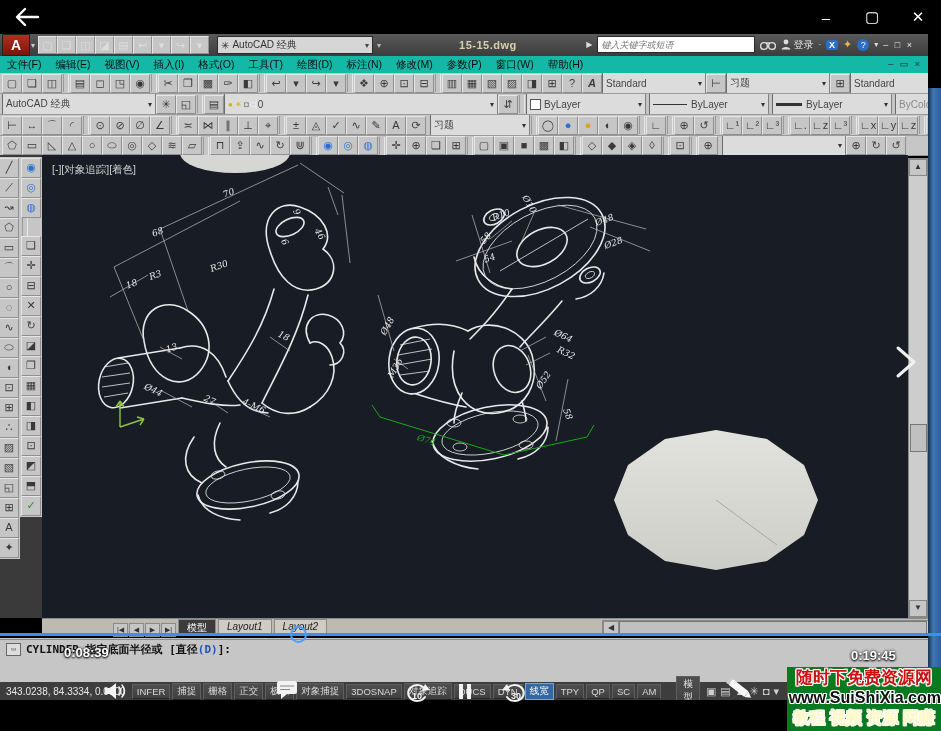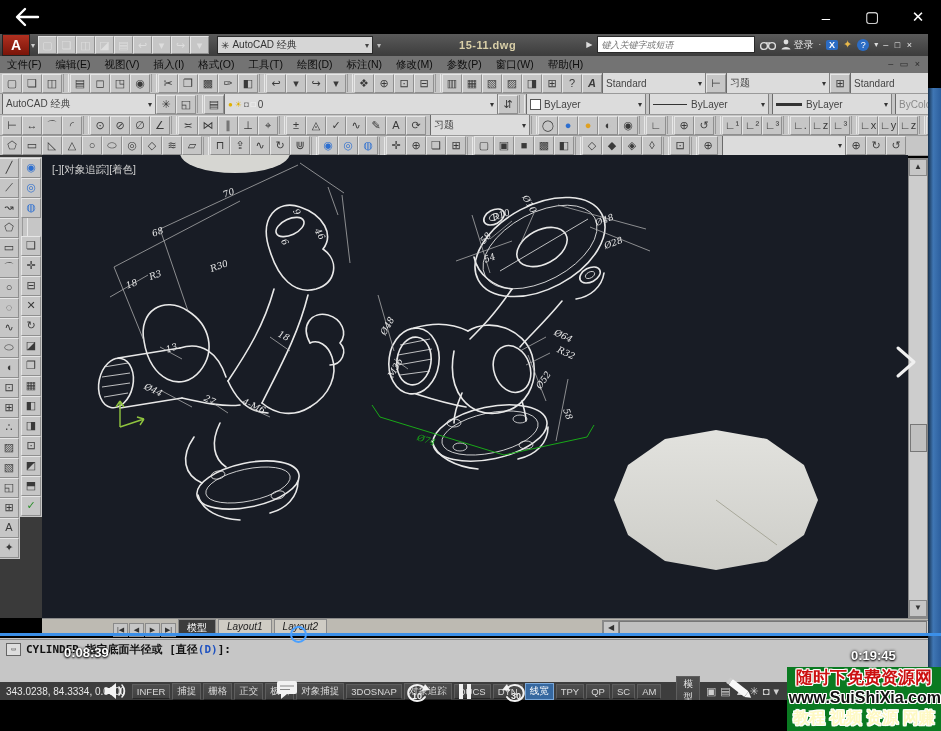--- a/index.html
+++ b/index.html
@@ -25,21 +25,21 @@
   .tb-right{position:absolute;right:14px;top:2px;display:flex;align-items:center;gap:5px;}
   .searchbox{width:150px;height:15px;border:1px solid #2a2a2a;background:#fff;font-size:9px;
              font-style:italic;color:#888;padding:0 3px;font-family:"Liberation Sans",sans-serif;}
   .miniicon{color:#ddd;font-size:11px;cursor:pointer;}
   .login{color:#e6e6e6;font-size:10px;cursor:pointer;display:flex;align-items:center;gap:2px;}
   .xbadge{background:#2b6cc4;color:#fff;font-weight:bold;font-size:9px;padding:0 3px;border-radius:2px;cursor:pointer;}
   .helpbadge{background:#2b6cc4;color:#fff;font-size:9px;width:12px;height:12px;border-radius:50%;
              text-align:center;line-height:12px;cursor:pointer;}
   .acwin{color:#e8e8e8;font-size:9px;letter-spacing:2px;cursor:pointer;}
   
-  .menubar{position:absolute;left:0;top:56px;width:928px;height:17px;background:#737373;
+  .menubar{position:absolute;left:0;top:56px;width:928px;height:17px;background:#14b8a6;
            display:flex;align-items:center;border-bottom:1px solid #5d5d5d;}
   .menu-item{font-size:10.5px;color:#0d0d0d;padding:0 7px;cursor:pointer;white-space:nowrap;}
   .docwin{position:absolute;right:6px;top:0;color:#2a2a2a;font-size:9px;letter-spacing:2px;line-height:17px;cursor:pointer;}
   
   .tbrow{position:absolute;left:0;width:928px;background:#c6c6c6;display:flex;align-items:center;
          border-bottom:1px solid #9a9a9a;overflow:hidden;}
   .tbi{width:18px;height:17px;background:#c6c6c6;border:1px solid #c6c6c6;border-top-color:#e6e6e6;
        border-left-color:#e6e6e6;border-right-color:#8f8f8f;border-bottom-color:#8f8f8f;
        font-size:11px;line-height:16px;text-align:center;color:#3a3a3a;cursor:pointer;flex:0 0 auto;}
   .tbsep{width:4px;height:18px;border-left:1px solid #9a9a9a;border-right:1px solid #e8e8e8;margin:0 1px;flex:0 0 auto;}
@@ -141,21 +141,21 @@
         <span class="tbi">▾</span>
         <span class="tbi">↪</span>
         <span class="tbi">▾</span>
       </div>
     <div class="wscombo">
       <span style="margin-right:3px;">✳</span>
       <span>AutoCAD 经典</span>
       <span class="arrow">▾</span>
     </div>
     <span style="color:#bbb;font-size:8px;margin-left:4px;">▾</span>
-    <div class="doctitle">15-11.dwg</div>
+    <div class="doctitle">15-15.dwg</div>
     <div class="tb-right">
       <span class="miniicon" style="font-size:8px;">▶</span>
       <input class="searchbox" placeholder="键入关键字或短语" style="">
       <svg width="16" height="12" viewBox="0 0 16 12">
         <circle cx="4" cy="7" r="3.4" fill="none" stroke="#ddd" stroke-width="1.4"></circle>
         <circle cx="12" cy="7" r="3.4" fill="none" stroke="#ddd" stroke-width="1.4"></circle>
         <path d="M6 4 L10 4" stroke="#ddd" stroke-width="1.4"></path>
       </svg>
       <span class="login">
         <svg width="10" height="11" viewBox="0 0 10 11">

